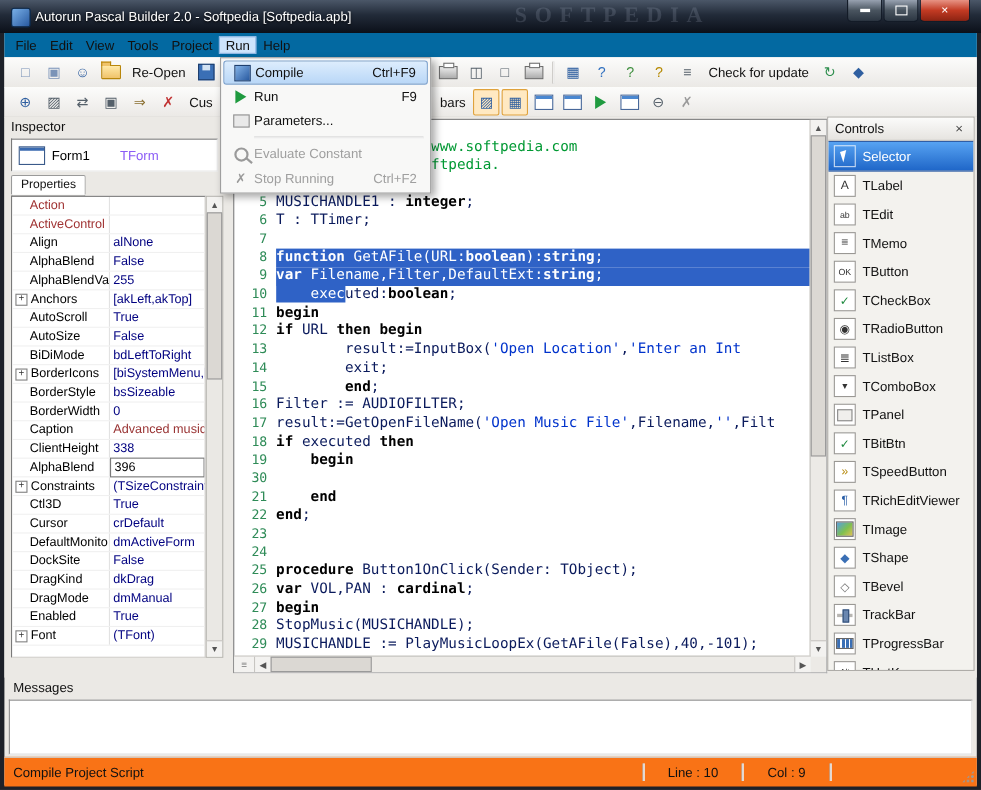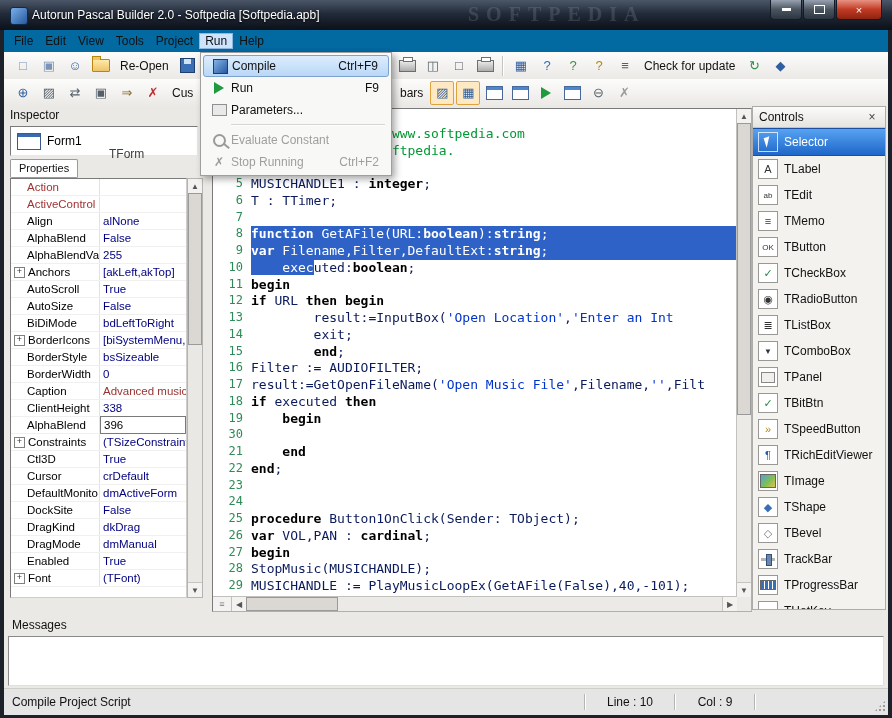--- a/index.html
+++ b/index.html
@@ -74,21 +74,21 @@
   
   .content{position:absolute;left:4px;right:4px;top:106px;height:510px;background:#ebe9e5;}
 
   
   .inspector{position:absolute;left:6px;top:2px;width:192px;height:498px;}
   .insp-title{font-size:12px;color:#111;height:16px;}
   .objbox{position:absolute;top:18px;left:0;width:186px;height:28px;background:#fff;
     border:1px solid;border-color:#7a7a7a #e8e8e8 #e8e8e8 #7a7a7a;}
   .objicon{position:absolute;left:6px;top:6px;width:22px;height:15px;background:#fff;border:1px solid #3a5a8a;box-shadow:inset 0 3px 0 #3a6ab0;}
   .objname{position:absolute;left:36px;top:7px;font-size:12px;color:#000;}
-  .objtype{position:absolute;left:98px;top:20px;font-size:12px;color:#404040;}
+  .objtype{position:absolute;left:98px;top:7px;font-size:12px;color:#8b5cf6;}
   .tabs{position:absolute;top:51px;left:0;display:flex;flex-direction:column;}
   .tab{font-size:11px;padding:2px 8px 3px;border:1px solid #9a9a9a;border-bottom:none;background:#e4e2de;
     margin-right:1px;border-radius:2px 2px 0 0;color:#111;}
   .tab.active{background:#fff;}
   .pgrid{position:absolute;top:70px;left:0;width:175px;height:418px;background:#fff;overflow:hidden;
     border:1px solid;border-color:#7a7a7a #cfcdc9 #cfcdc9 #7a7a7a;}
   .prow{height:16px;display:flex;align-items:center;border-bottom:1px solid #f0f0f0;font-size:11.5px;}
   .pname{width:86px;height:100%;display:flex;align-items:center;padding-left:2px;border-right:1px solid #e2e2e2;
     color:#000;white-space:nowrap;overflow:hidden;flex-shrink:0;}
   .pname.red .pname-text{color:#a03333;}
@@ -138,21 +138,21 @@
   .citem.selected{background:linear-gradient(#57a3f2,#1f66c8);color:#fff;border-top:1px solid #1b4f9e;border-bottom:1px solid #1b4f9e;}
   .cicon{width:18px;height:18px;background:#fff;border:1px solid #9a9894;margin-right:6px;display:flex;
     align-items:center;justify-content:center;font-size:11px;flex-shrink:0;overflow:hidden;}
   .cicon.small{font-size:8px;}
   .citem.selected .cicon{background:transparent;border-color:rgba(255,255,255,.75);}
 
   
   .messages-label{position:absolute;left:12px;top:618px;font-size:12px;color:#111;}
   .messages-box{position:absolute;left:8px;right:8px;top:636px;height:48px;background:#fff;
     border:1px solid;border-color:#8a8a8a #e0e0e0 #e0e0e0 #8a8a8a;}
-  .statusbar{position:absolute;left:4px;right:4px;top:688px;height:26px;background:#e5e5e5;
+  .statusbar{position:absolute;left:4px;right:4px;top:688px;height:26px;background:#f97316;
     border-top:1px solid #d0cec9;display:flex;align-items:center;font-size:12px;color:#111;}
   .sb-msg{flex:1;padding-left:8px;}
   .sb-sep{width:1px;height:16px;background:#b6b4b0;border-right:1px solid #fff;}
   .sb-line{width:88px;text-align:center;}
   .sb-col{width:78px;text-align:center;}
   .sb-end{width:132px;height:100%;position:relative;}
   .sb-grip{position:absolute;right:2px;bottom:3px;width:12px;height:12px;
     background-image:radial-gradient(#9a9a9a 1px,transparent 1.3px);background-size:4px 4px;
     clip-path:polygon(100% 0,100% 100%,0 100%);}
 </style>

